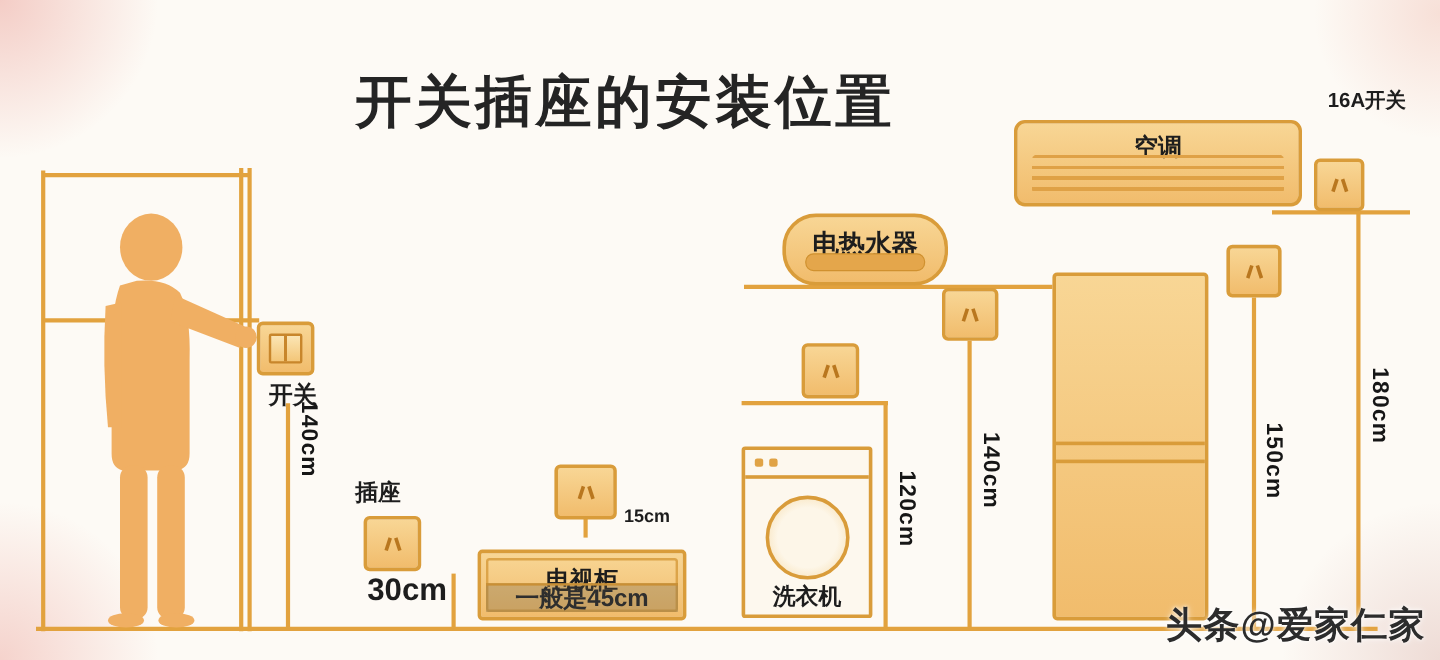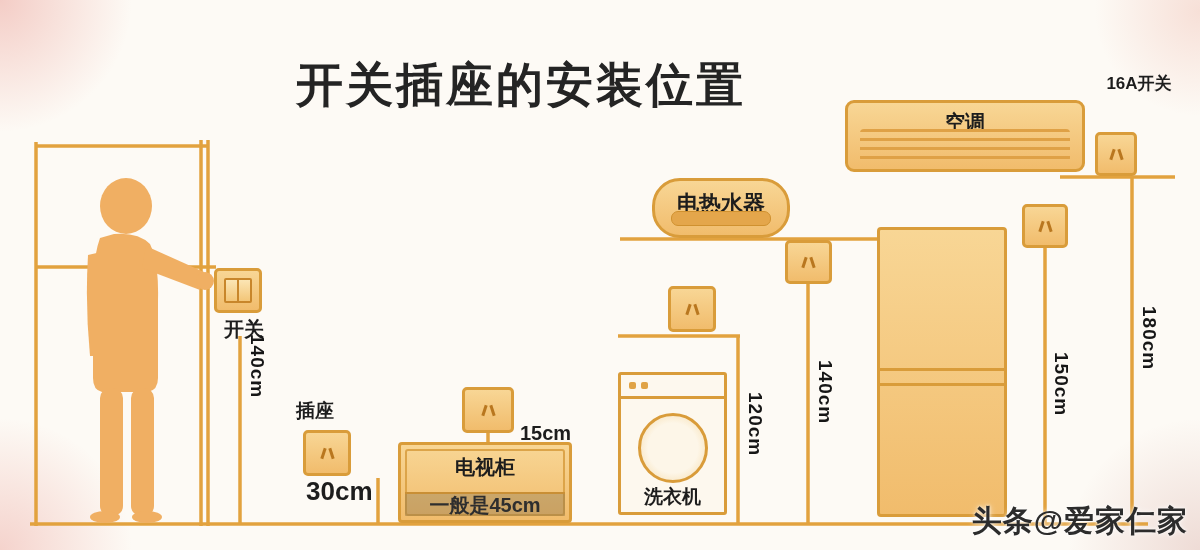--- a/index.html
+++ b/index.html
@@ -56,21 +56,21 @@
   
   .washer{left:618px;top:372px;width:109px;height:143px;background:#FDF8EE;border-radius:3px;}
   .washer-panel{position:absolute;left:0;right:0;top:0;height:21px;border-bottom:3px solid #D99C3A;}
   .washer-btn{position:absolute;top:7px;width:7px;height:7px;background:#E0A345;border-radius:2px;}
   .washer-door{
     position:absolute;left:50%;top:38px;width:70px;height:70px;margin-left:-35px;
     border:3px solid #D99C3A;border-radius:50%;box-sizing:border-box;
     background:radial-gradient(circle,#FDF6E8 55%,#F5D9A4);
   }
   
-  .tv{left:398px;top:442px;width:174px;height:81px;border-radius:4px;padding-left:19px;}
+  .tv{left:398px;top:458px;width:174px;height:59px;border-radius:4px;padding-left:19px;}
   .tv-inner{position:absolute;inset:4px;border:2px solid #DCA449;border-radius:3px;}
   .tv-note{
     position:absolute;left:4px;right:4px;bottom:4px;height:22px;line-height:22px;
     text-align:center;font-weight:bold;font-size:20px;color:#2e2e2e;
     background:rgba(110,95,70,0.30);border-top:2px solid #C98F35;
   }
   .watermark{
     position:absolute;right:12px;bottom:8px;font-size:30px;font-weight:bold;color:#2c2c2c;
     text-shadow:0 0 3px rgba(255,255,255,0.9), 0 0 6px rgba(255,255,255,0.7);
     letter-spacing:1px;
@@ -132,21 +132,21 @@
       </div>
   </div>
   <div class="label" style="left:306px;top:476px;font-size:26px;">30cm</div>
 
   <div class="box socket" style="left:462px;top:387px;width:52px;">
     <div class="pins">
         <i></i>
         <i></i>
       </div>
   </div>
-  <div class="label" style="left:520px;top:422px;font-size:20px;">15cm</div>
+  <div class="label" style="left:520px;top:422px;font-size:15px;">15cm</div>
   <div class="box tv">
     <div class="tv-inner"></div>
     <div class="appliance-title" style="top:9px;font-size:20px;">电视柜</div>
     <div class="tv-note">一般是45cm</div>
   </div>
 
   <div class="box socket" style="left:668px;top:286px;">
     <div class="pins">
         <i></i>
         <i></i>

